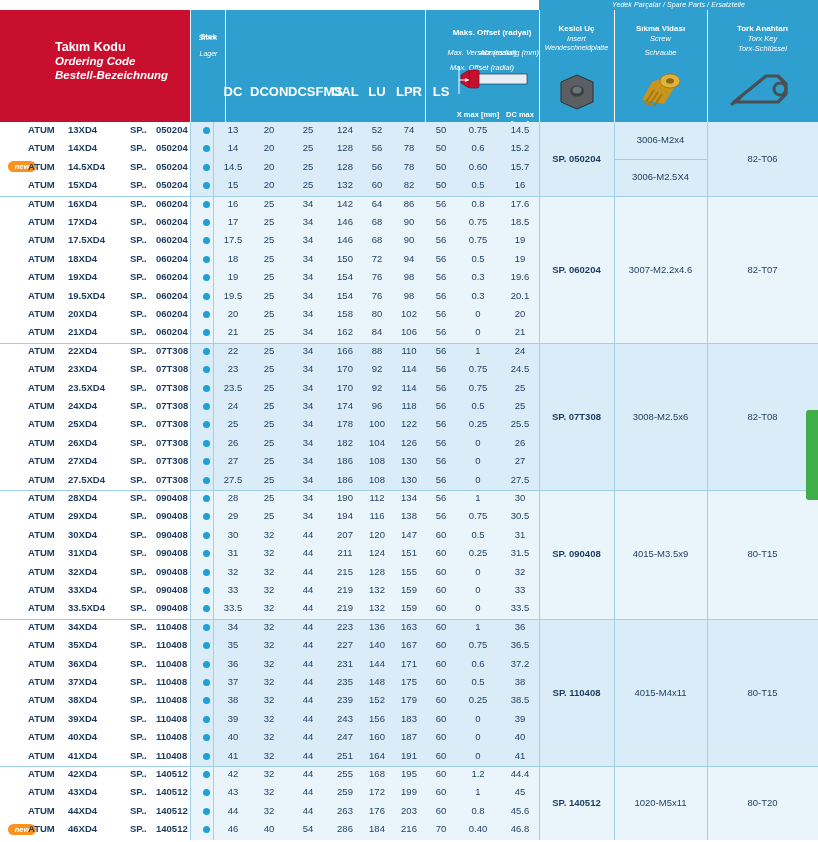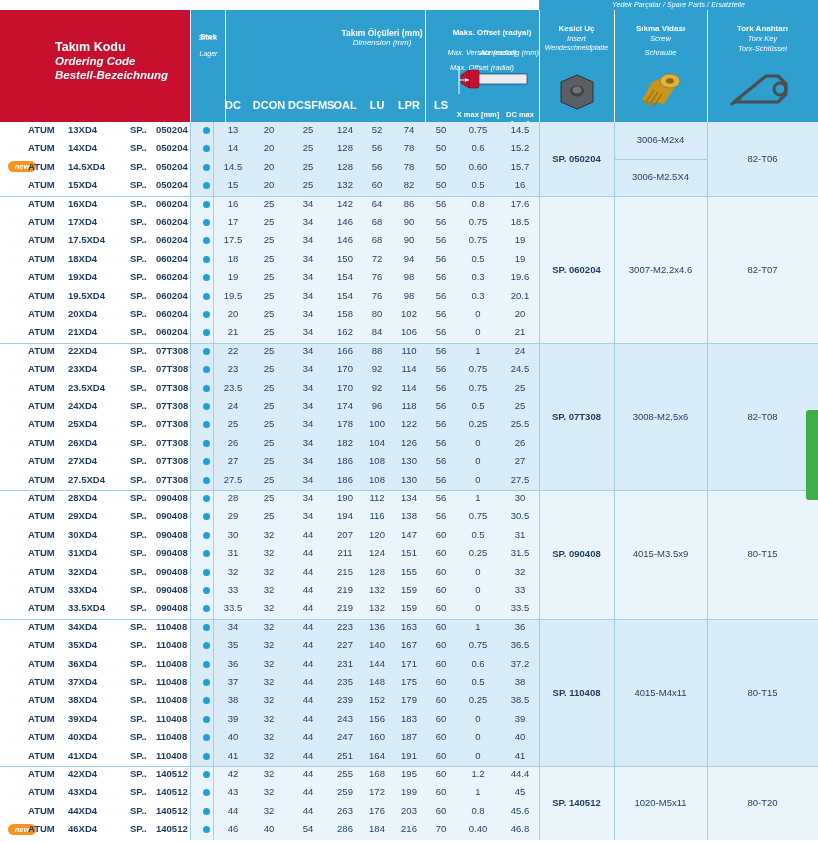--- a/index.html
+++ b/index.html
@@ -72,22 +72,22 @@
   .scrtitle1 { position:absolute; left:614px; top:14px; width:93px; text-align:center; font-size:8px; font-weight:bold; color:#fff;}
   .scrtitle2 { position:absolute; left:614px; top:24px; width:93px; text-align:center; font-size:7.5px; font-style:italic; color:#fff;}
   .scrtitle3 { position:absolute; left:614px; top:38px; width:93px; text-align:center; font-size:7.5px; font-style:italic; color:#fff;}
 
   .trxtitle1 { position:absolute; left:707px; top:14px; width:111px; text-align:center; font-size:8px; font-weight:bold; color:#fff;}
   .trxtitle2 { position:absolute; left:707px; top:24px; width:111px; text-align:center; font-size:7.5px; font-style:italic; color:#fff;}
   .trxtitle3 { position:absolute; left:707px; top:34px; width:111px; text-align:center; font-size:7.5px; font-style:italic; color:#fff;}
 
   
   .colhdr {
-    position:absolute; top:89px; height:18px; text-align:center;
-    font-size:11px; font-weight:bold; color:#ffffff;
+    position:absolute; top:74px; height:18px; text-align:center;
+    font-size:13px; font-weight:bold; color:#ffffff;
   }
 
   
   .offsub { position:absolute; top:100px; font-size:7.5px; color:#ffffff; font-weight:bold;}
 
   
   .tool-ill { position:absolute; left:455px; top:52px; width:80px; height:36px; }
 
   
   .insert-ill { position:absolute; left:557px; top:62px; width:40px; height:40px; }
@@ -162,22 +162,20 @@
       <div class="hl2">Stock</div>
       <div class="hl3">Lager</div>
     </div>
 
     <div class="hdr-cell hdr-blue hdr-dims"></div>
     <div class="hdr-cell hdr-blue hdr-offs"></div>
     <div class="hdr-cell hdr-blue hdr-ins"></div>
     <div class="hdr-cell hdr-blue hdr-scr"></div>
     <div class="hdr-cell hdr-blue hdr-trx"></div>
 
-    <div class="dimtitle1">Takım Ölçüleri (mm)</div>
-    <div class="dimtitle2">Dimension (mm)</div>
     <div class="dimtitle3">Abmessung (mm)</div>
 
     <div class="offtitle1">Maks. Offset (radyal)</div>
     <div class="offtitle2">Max. Offset (radial)</div>
     <div class="offtitle3">Max. Versatz (radial)</div>
 
     <div class="institle1">Kesici Uç</div>
     <div class="institle2">Insert</div>
     <div class="institle3">Wendeschneidplatte</div>
 

